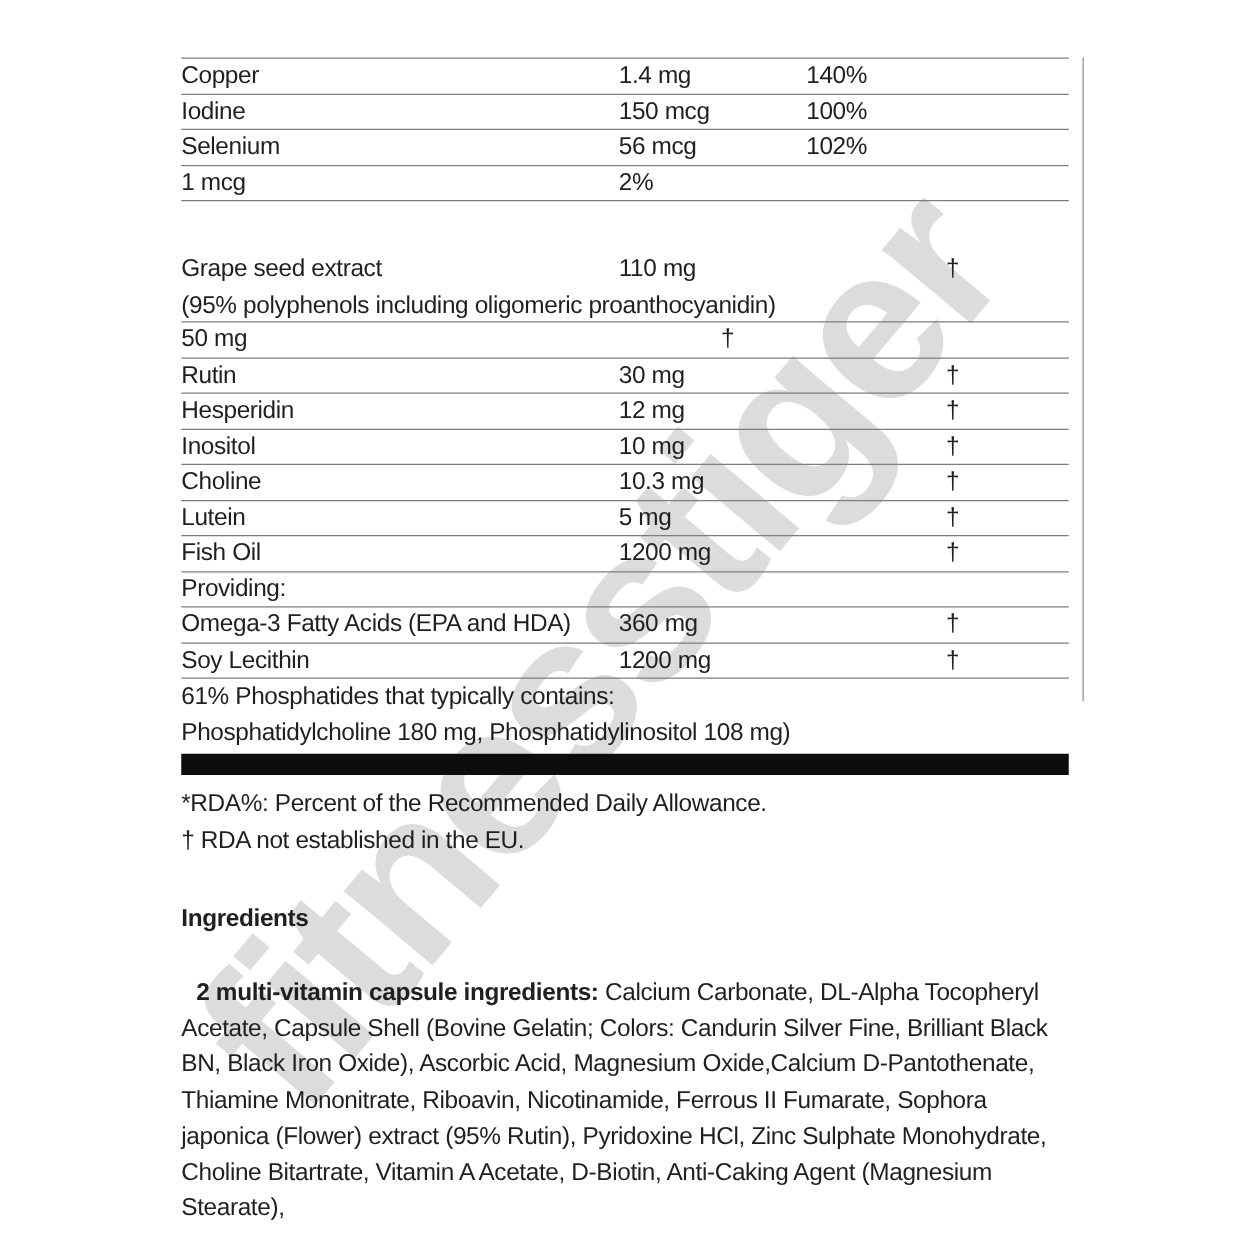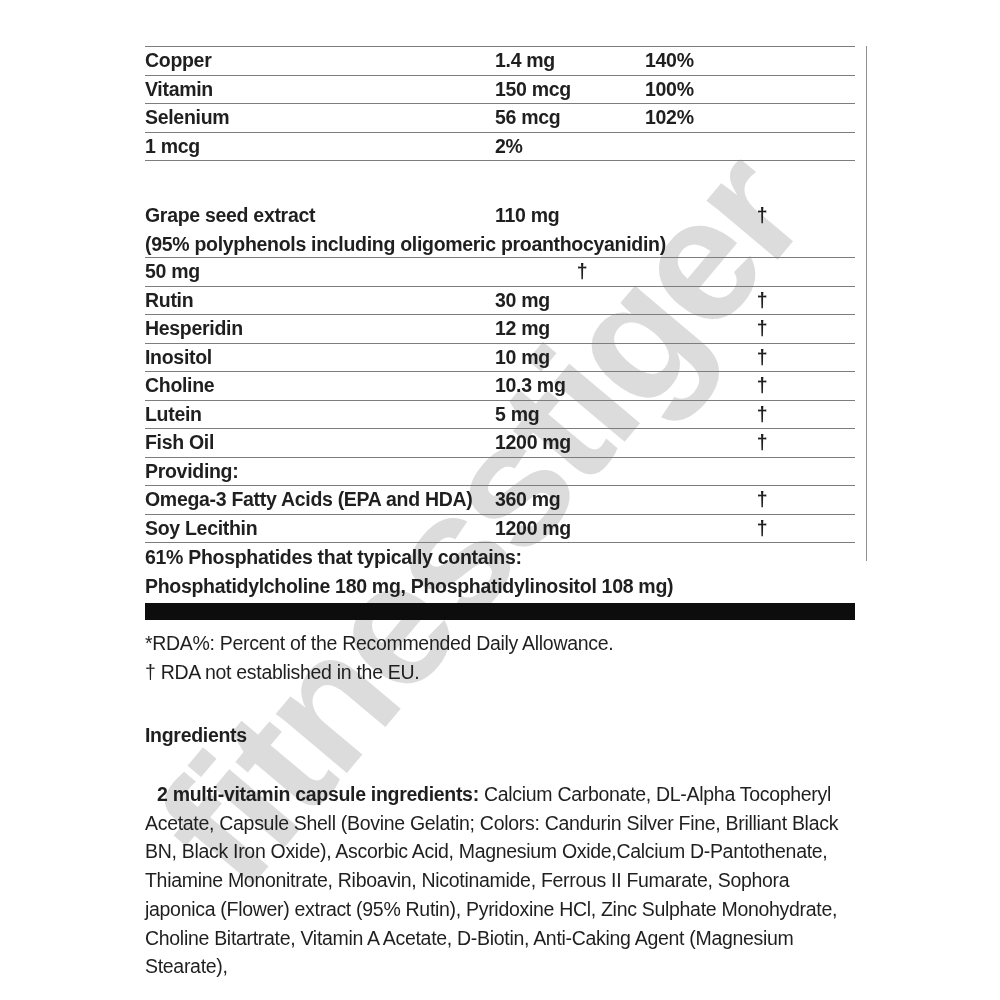--- a/index.html
+++ b/index.html
@@ -27,21 +27,20 @@
     font-size:175px;font-weight:700;
     color:var(--watermark);
     letter-spacing:-5px;white-space:nowrap;
     z-index:0;user-select:none;
   }
   .content{
     position:absolute;left:145px;top:46px;width:710px;z-index:1;
   }
   .supplement-table{
     border-top:1px solid var(--rule);
-    font-weight:bold;
   }
   .t-row{
     display:grid;
     grid-template-columns:1fr 150px 210px;
     align-items:center;
     height:28.5px;
     border-bottom:1px solid var(--rule);
   }
   .t-row.no-rule{border-bottom:none;margin-top:40px;}
   .t-note{
@@ -88,21 +87,21 @@
 
   <div class="content">
 
     <div class="supplement-table">
         <div class="t-row">
     <span class="cell-name">Copper</span>
     <span class="cell-amount">1.4 mg</span>
     <span class="cell-rda">140%</span>
   </div>
         <div class="t-row">
-    <span class="cell-name">Vitamin</span>
+    <span class="cell-name">Iodine</span>
     <span class="cell-amount">150 mcg</span>
     <span class="cell-rda">100%</span>
   </div>
         <div class="t-row">
     <span class="cell-name">Selenium</span>
     <span class="cell-amount">56 mcg</span>
     <span class="cell-rda">102%</span>
   </div>
         <div class="t-row">
     <span class="cell-amount">1 mcg</span>

